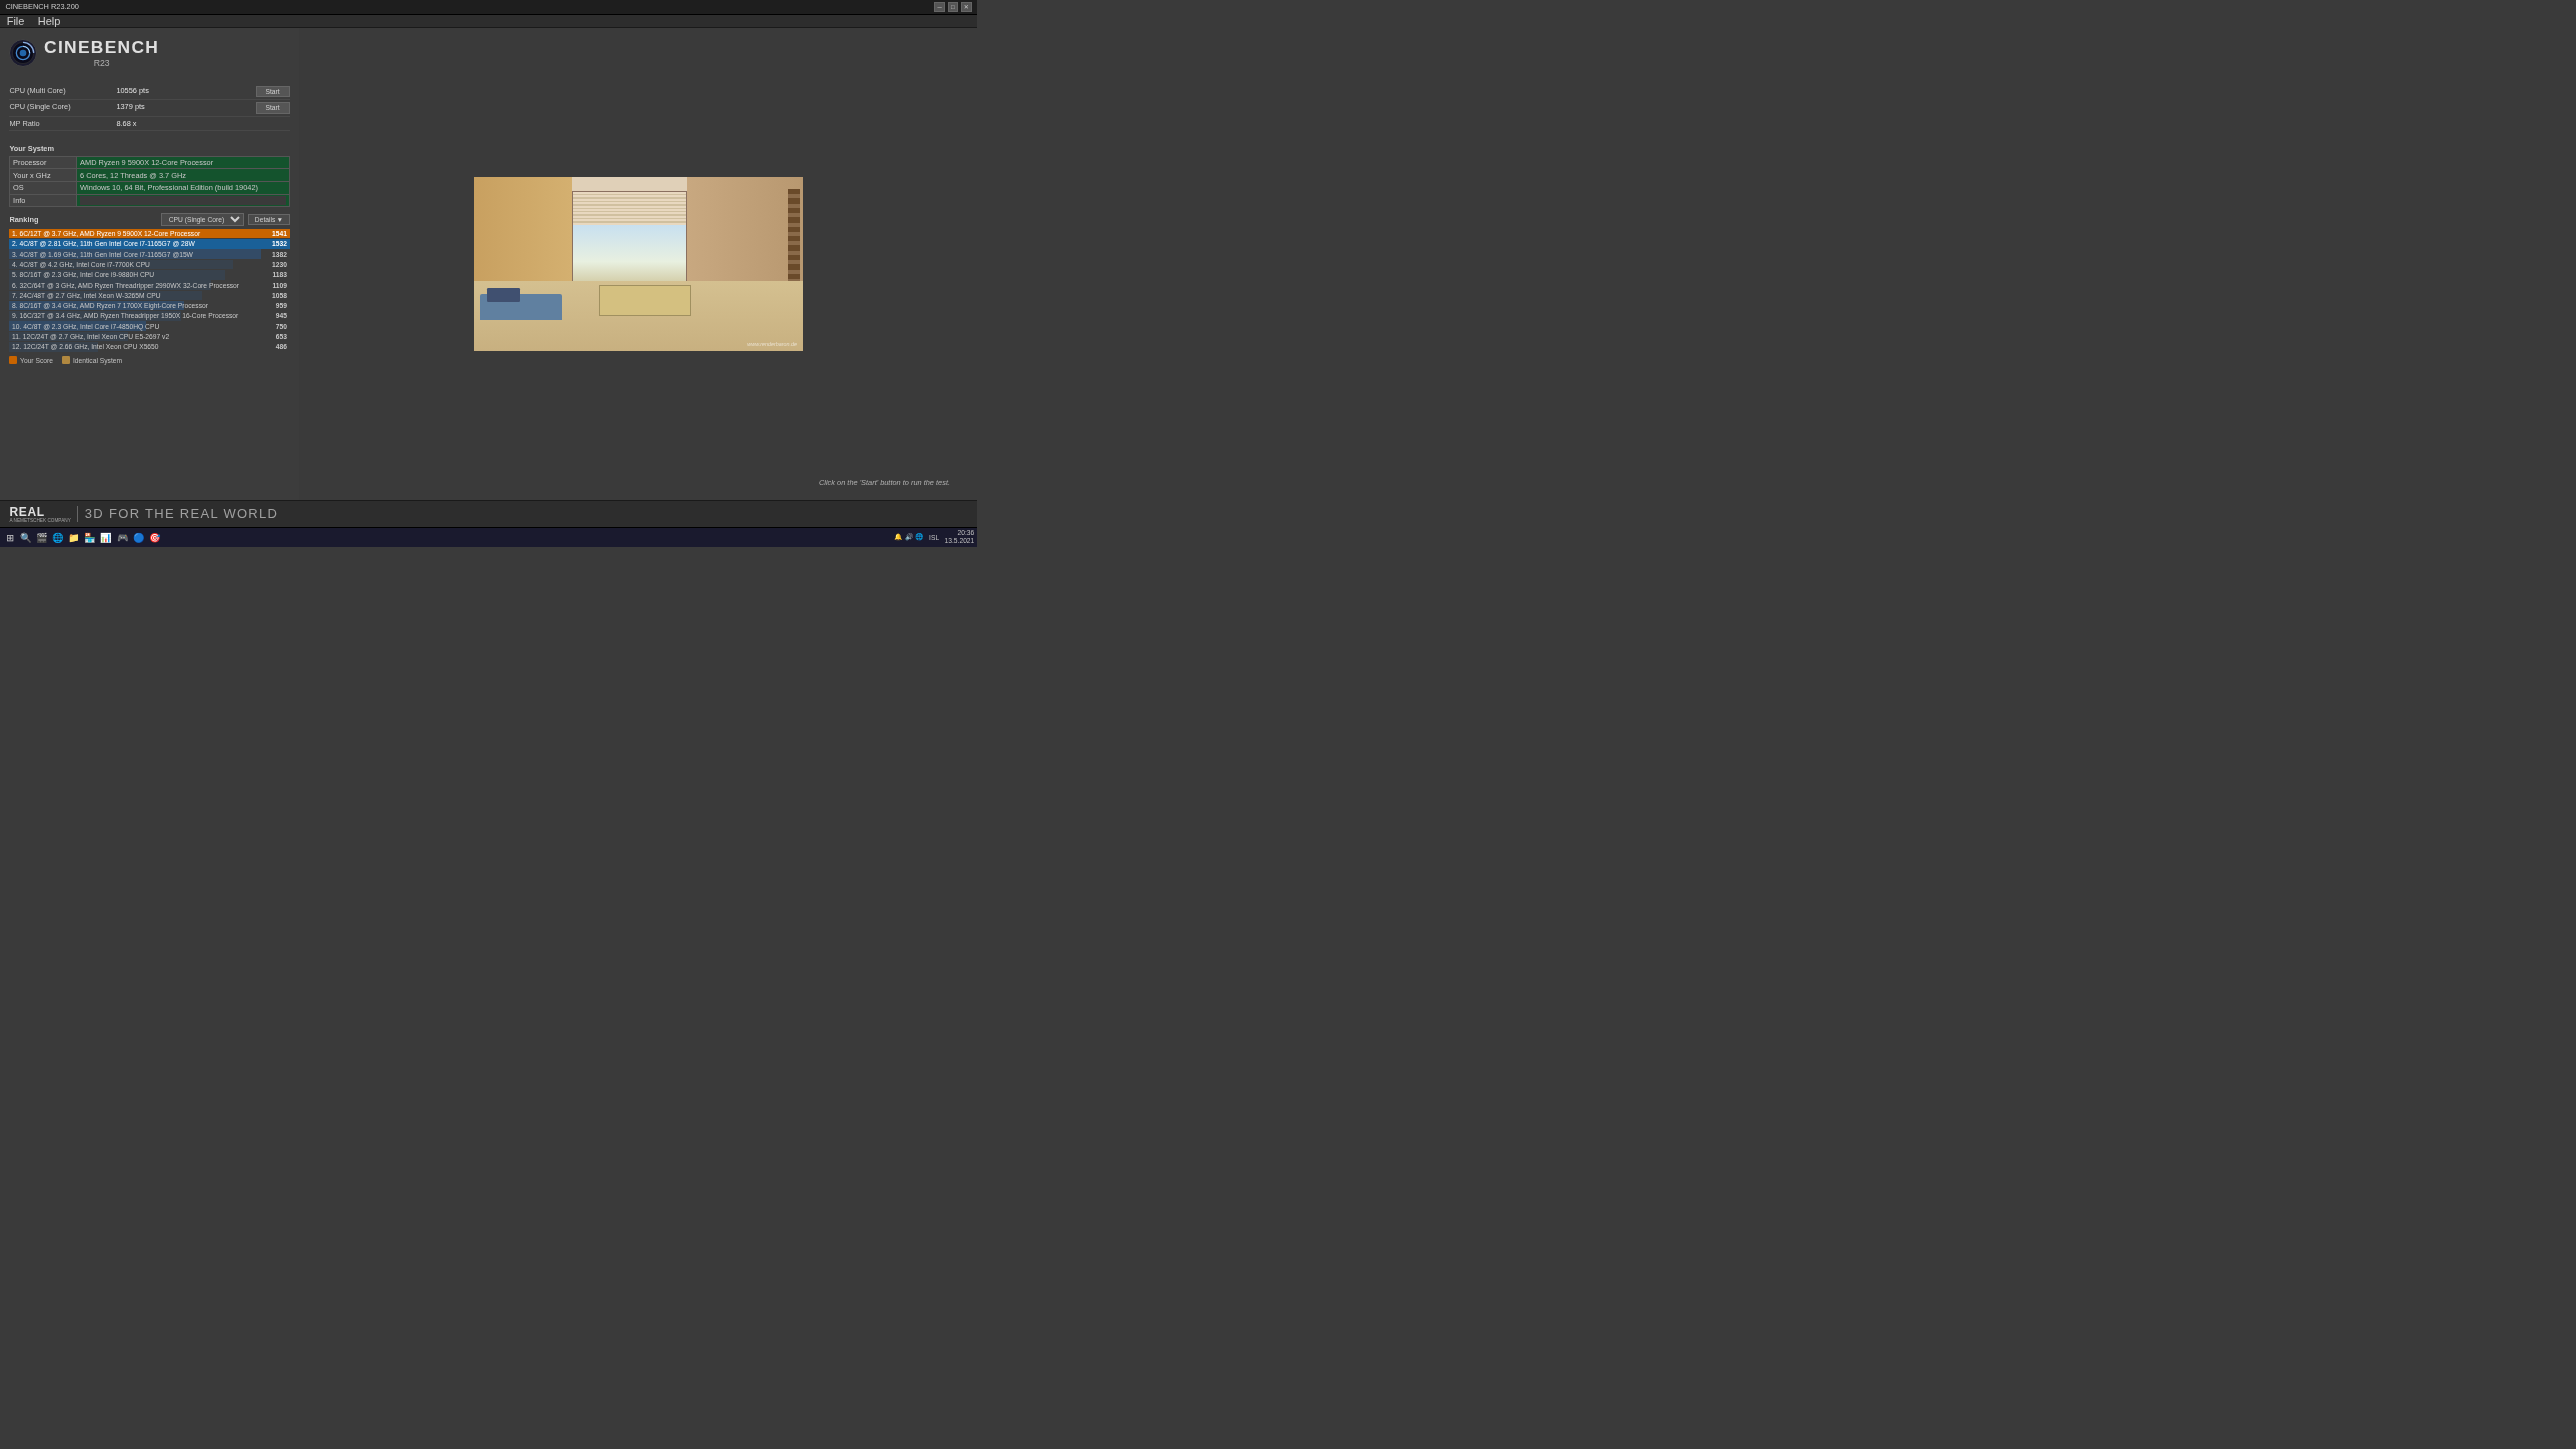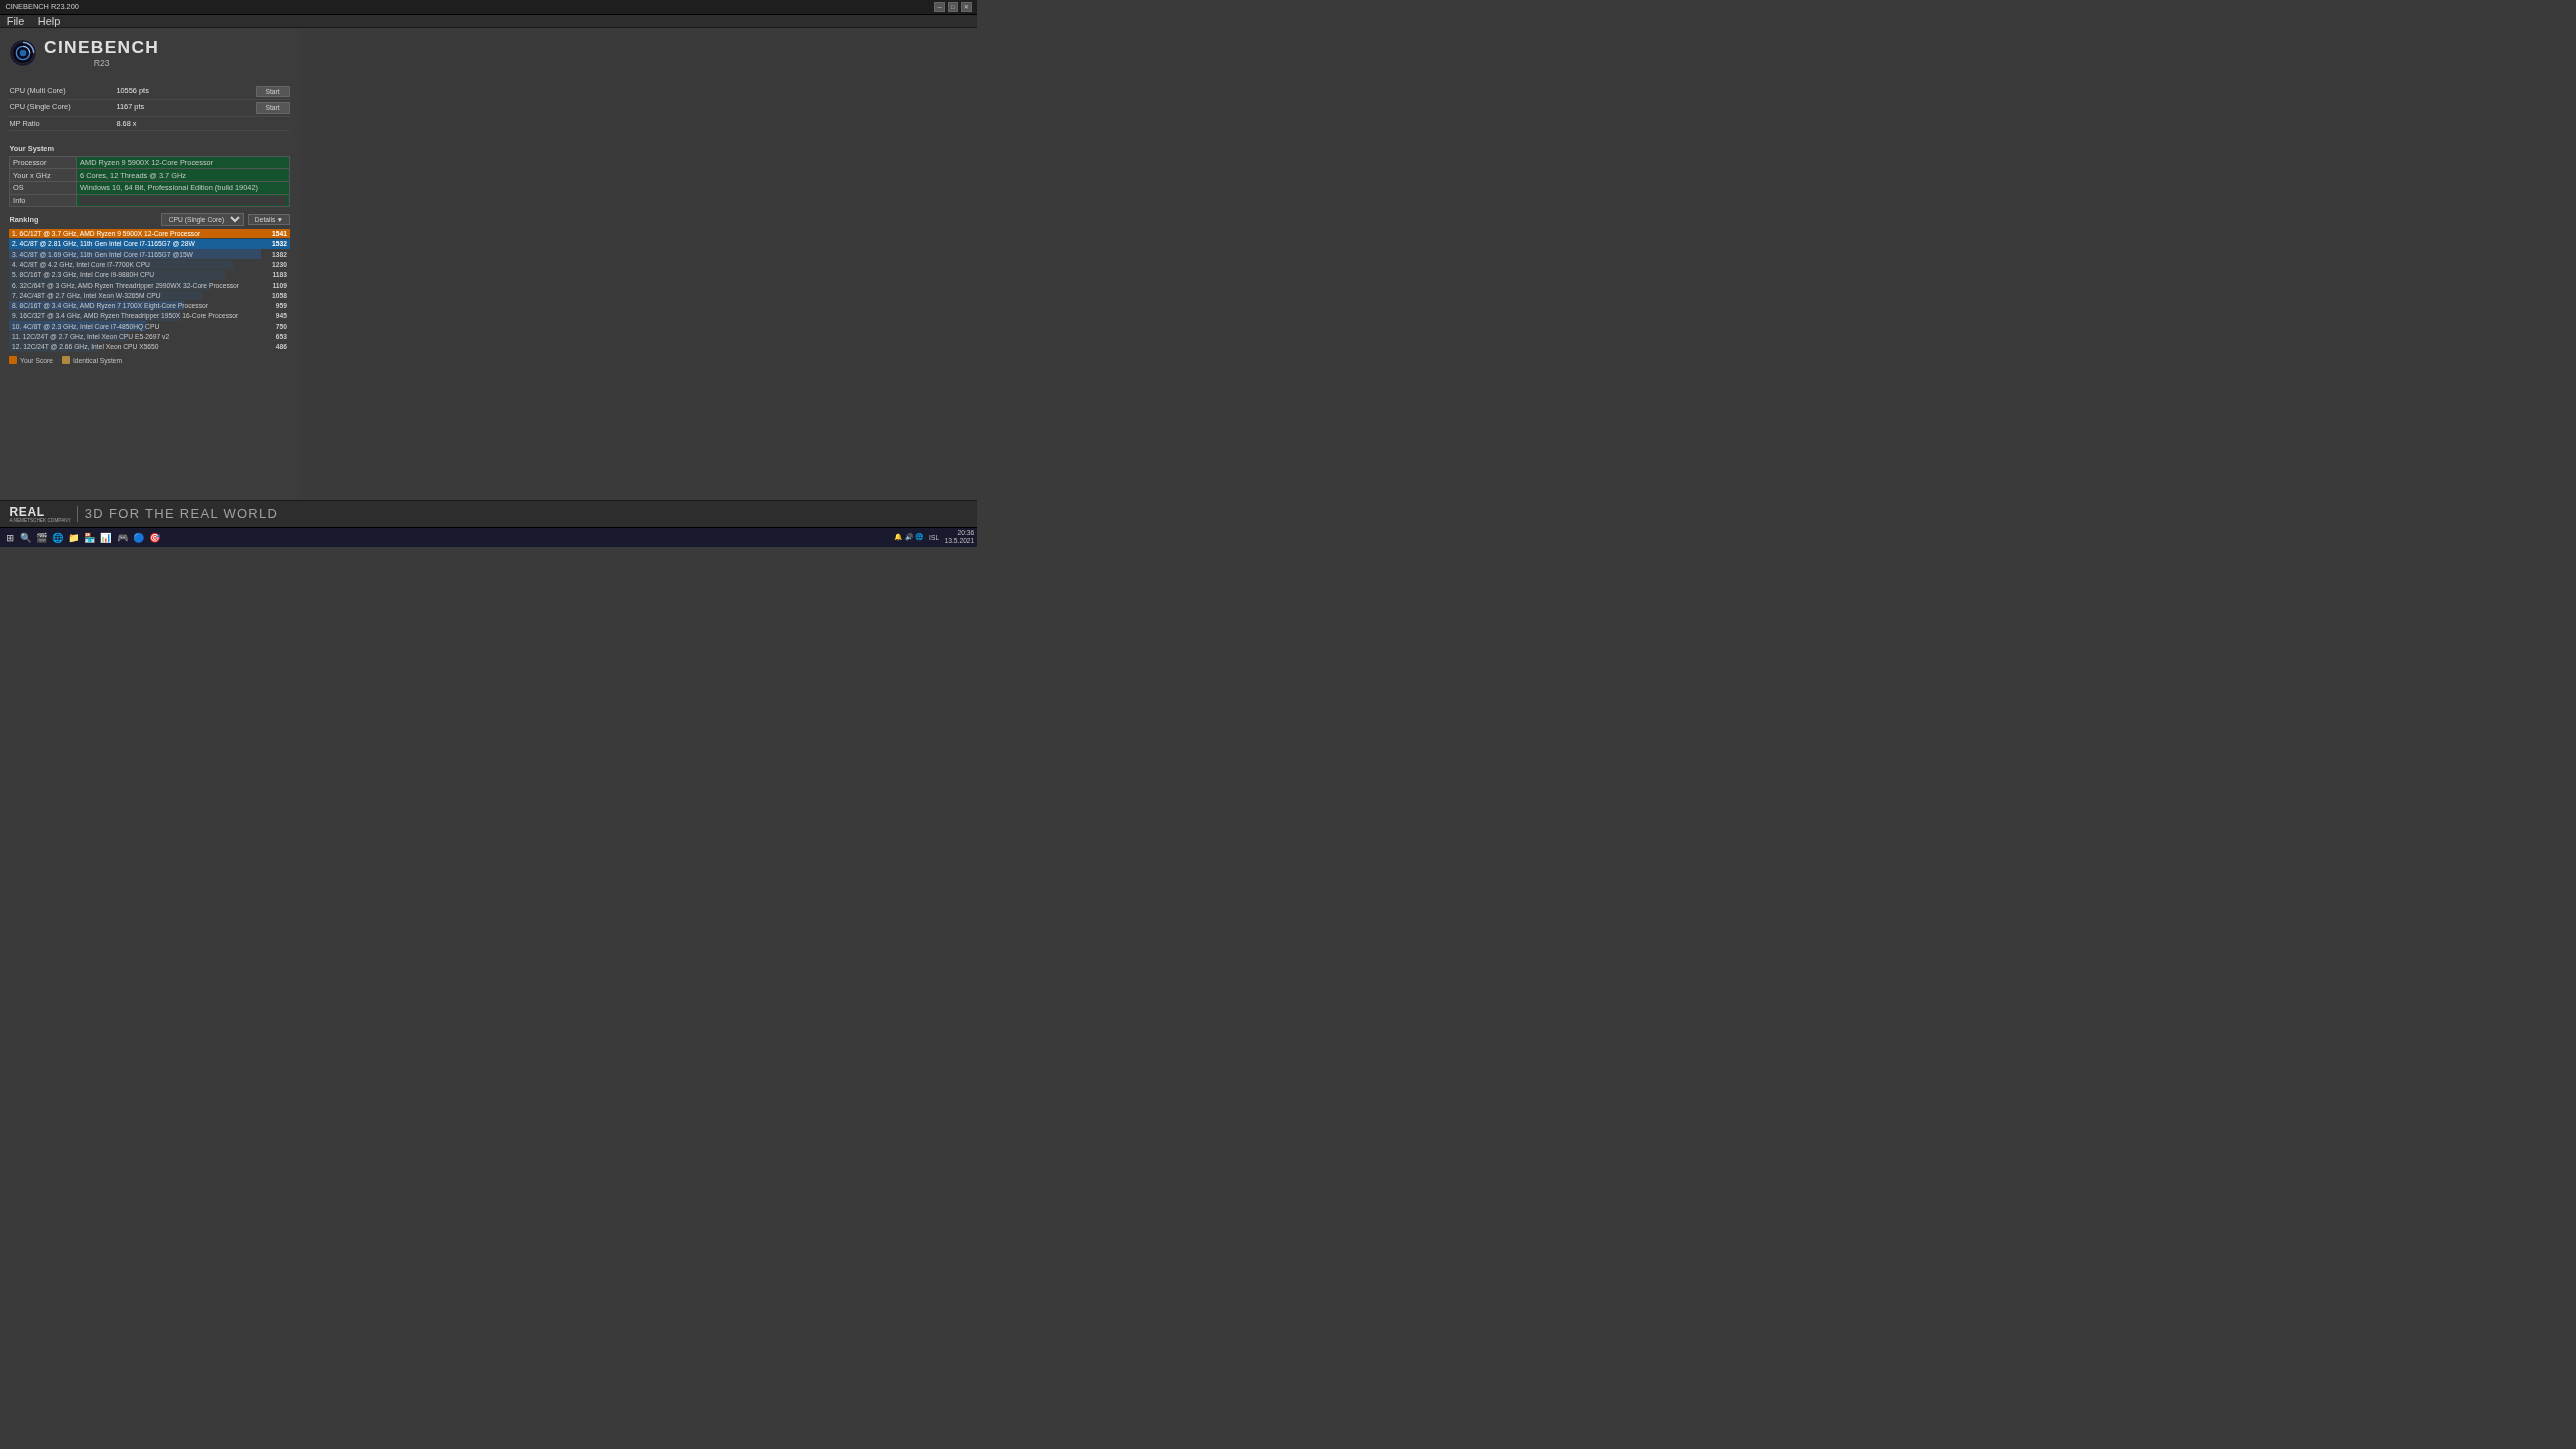--- a/index.html
+++ b/index.html
@@ -463,21 +463,21 @@
     </div>
 
     <div class="bench-section">
       <div class="bench-row">
         <span class="bench-label">CPU (Multi Core)</span>
         <span class="bench-value">10556 pts</span>
         <button class="bench-start-btn">Start</button>
       </div>
       <div class="bench-row">
         <span class="bench-label">CPU (Single Core)</span>
-        <span class="bench-value">1167 pts</span>
+        <span class="bench-value">1379 pts</span>
         <button class="bench-start-btn">Start</button>
       </div>
       <div class="bench-row">
         <span class="bench-label">MP Ratio</span>
         <span class="bench-value">8.68 x</span>
       </div>
     </div>
 
     <div>
       <div class="section-title">Your System</div>
@@ -586,20 +586,48 @@
         <span>Your Score</span>
       </div>
       <div class="legend-item">
         <div class="legend-dot" style="background:#b08840;"></div>
         <span>Identical System</span>
       </div>
     </div>
 
   </div>
 
+  <div class="right-panel">
+    <div class="render-preview">
+      <div class="render-scene">
+
+        <div class="room-ceiling"></div>
+        <div class="room-wall-left"></div>
+        <div class="room-window">
+          <div class="window-blind"></div>
+
+          <div style="position:absolute;bottom:0;left:0;right:0;height:65%;background:linear-gradient(to bottom,#c8e0f0 0%,#e8f0e0 60%,#d0c8a0 100%);"></div>
+        </div>
+        <div class="room-wall-right">
+
+          <div style="position:absolute;right:2.7px;top:10%;width:12px;height:80%;background:repeating-linear-gradient(to bottom,#6a4a2a 0px,#6a4a2a 5.4px,#8a6a4a 5.4px,#8a6a4a 9.4px);"></div>
+        </div>
+
+        <div class="room-floor"></div>
+
+        <div style="position:absolute;bottom:20%;left:38%;width:28%;height:18%;background:#d4c080;border:0.7px solid #a09060;"></div>
+
+        <div style="position:absolute;bottom:18%;left:2%;width:25%;height:15%;background:#6080a0;border-radius:2px 2px 0 0;"></div>
+
+        <div style="position:absolute;bottom:28%;left:4%;width:10%;height:8%;background:#405070;border-radius:1.3px;"></div>
+        <span class="render-watermark">www.renderbaron.de</span>
+      </div>
+    </div>
+    <div class="bottom-hint">Click on the 'Start' button to run the test.</div>
+  </div>
 </div>
 
 <div class="bottom-bar">
   <div class="maxon-logo">
     <div>
       <span class="maxon-text">REAL</span>
       <span class="maxon-sub">A NEMETSCHEK COMPANY</span>
     </div>
     <div class="maxon-divider"></div>
     <span class="maxon-tagline">3D FOR THE REAL WORLD</span>

